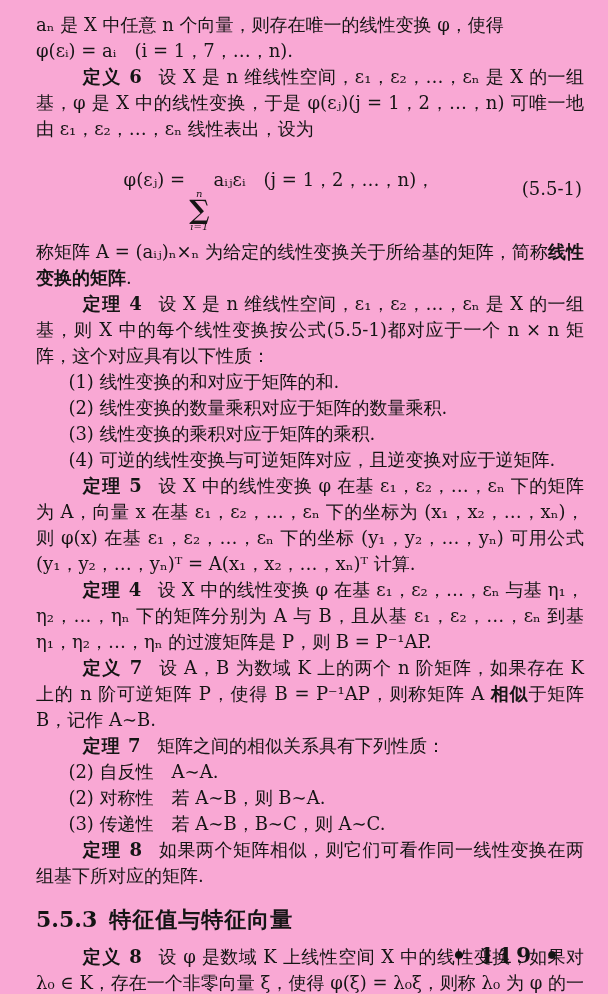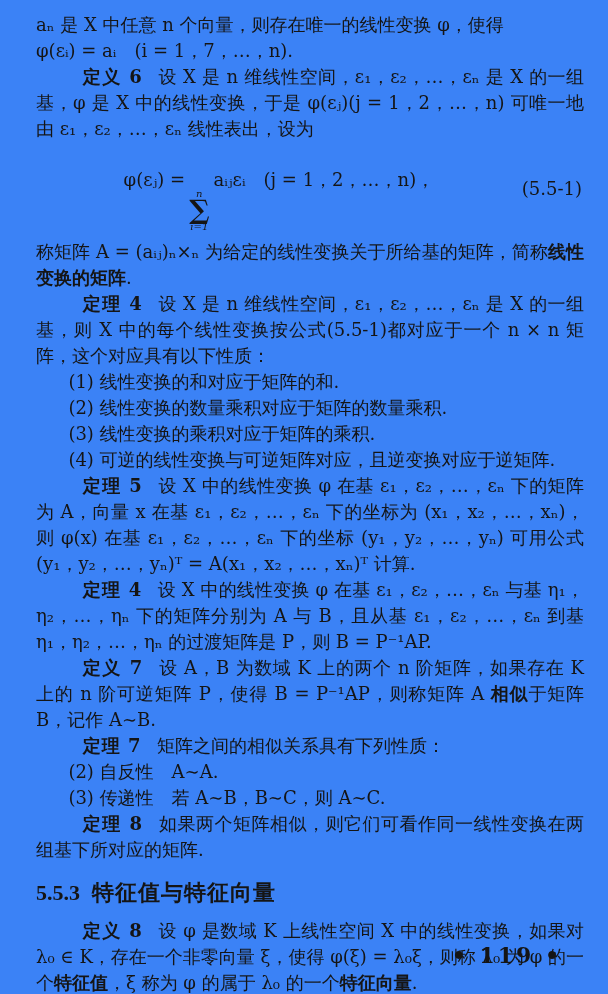--- a/index.html
+++ b/index.html
@@ -5,21 +5,21 @@
   * { box-sizing: border-box; }
   html, body { margin: 0; padding: 0; }
   body {
     width: 608px; height: 994px;
     background: #f6f6f2;
     font-family: "DejaVu Serif", "Liberation Serif", serif;
   }
   .page {
     position: relative;
     width: 608px; height: 994px;
-    background: #3b82f6;
+    background: #f9a8d4;
     color: #151515;
     padding: 12px 24px 0 36px;
     font-size: 18px;
     line-height: 26px;
     overflow: hidden;
   }
   p.line { margin: 0; text-align: justify; }
   .indent { text-indent: 2.6em; }
   .item { padding-left: 1.8em; }
   .label { font-weight: 700; margin-right: 0.85em; letter-spacing: 1px; }
@@ -32,21 +32,20 @@
     display: inline-flex; flex-direction: column; align-items: center;
     vertical-align: -0.6em; line-height: 1; margin: 0 4px;
   }
   .sum .top { font-size: 10px; font-style: italic; }
   .sum .sig { font-size: 27px; line-height: 0.85; font-weight: 600; }
   .sum .bot { font-size: 10px; font-style: italic; }
   .heading {
     margin: 15px 0 10px;
     font-weight: 700; font-size: 22px; line-height: 30px;
     letter-spacing: 1px;
-    font-family: Liberation Serif, serif;
   }
   .heading .num { margin-right: 12px; letter-spacing: 0; }
   .footer {
     position: absolute; right: 46px; bottom: 26px;
     font-weight: 700; font-size: 22px; letter-spacing: 3px;
     white-space: nowrap;
   }
 </style>
 </head>
 <body>
@@ -79,20 +78,21 @@
 
   <p class="line indent"><span class="label">定理 5</span><span>设 X 中的线性变换 φ 在基 ε₁，ε₂，…，εₙ 下的矩阵为 A，向量 x 在基 ε₁，ε₂，…，εₙ 下的坐标为 (x₁，x₂，…，xₙ)，则 φ(x) 在基 ε₁，ε₂，…，εₙ 下的坐标 (y₁，y₂，…，yₙ) 可用公式 (y₁，y₂，…，yₙ)ᵀ = A(x₁，x₂，…，xₙ)ᵀ 计算.</span></p>
 
   <p class="line indent"><span class="label">定理 4</span><span>设 X 中的线性变换 φ 在基 ε₁，ε₂，…，εₙ 与基 η₁，η₂，…，ηₙ 下的矩阵分别为 A 与 B，且从基 ε₁，ε₂，…，εₙ 到基 η₁，η₂，…，ηₙ 的过渡矩阵是 P，则 B = P⁻¹AP.</span></p>
 
   <p class="line indent"><span class="label">定义 7</span><span>设 A，B 为数域 K 上的两个 n 阶矩阵，如果存在 K 上的 n 阶可逆矩阵 P，使得 B = P⁻¹AP，则称矩阵 A </span><span class="em">相似</span><span>于矩阵 B，记作 A∼B.</span></p>
 
   <p class="line indent"><span class="label">定理 7</span><span>矩阵之间的相似关系具有下列性质：</span></p>
 
   <p class="line item">(2) 自反性　A∼A.</p>
+  <p class="line item">(2) 对称性　若 A∼B，则 B∼A.</p>
   <p class="line item">(3) 传递性　若 A∼B，B∼C，则 A∼C.</p>
 
   <p class="line indent"><span class="label">定理 8</span><span>如果两个矩阵相似，则它们可看作同一线性变换在两组基下所对应的矩阵.</span></p>
 
   <div class="heading"><span class="num">5.5.3</span><span>特征值与特征向量</span></div>
 
   <p class="line indent"><span class="label">定义 8</span><span>设 φ 是数域 K 上线性空间 X 中的线性变换，如果对 λ₀ ∈ K，存在一个非零向量 ξ，使得 φ(ξ) = λ₀ξ，则称 λ₀ 为 φ 的一个</span><span class="em">特征值</span><span>，ξ 称为 φ 的属于 λ₀ 的一个</span><span class="em">特征向量</span><span>.</span></p>
 
   <div class="footer">• 119 •</div>
 

